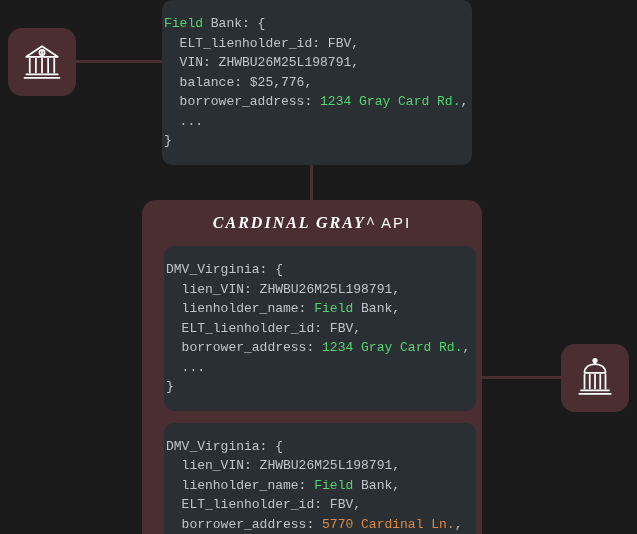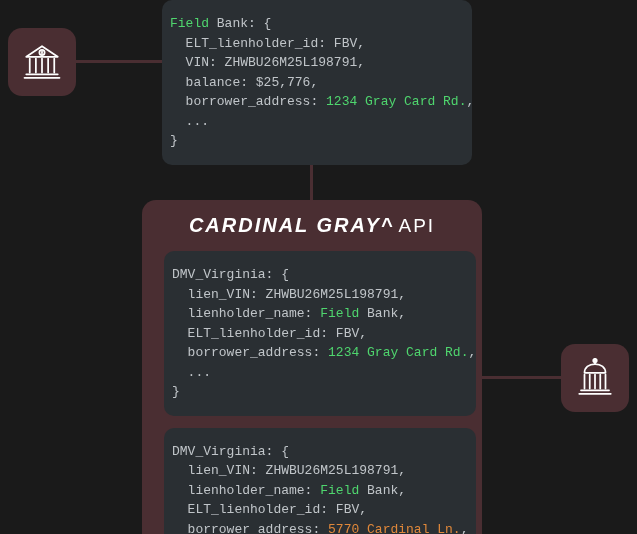--- a/index.html
+++ b/index.html
@@ -8,21 +8,21 @@
     height: 534px;
     background: #1a1a1a;
     font-family: 'Courier New', Consolas, monospace;
     font-size: 13px;
     position: relative;
     overflow: hidden;
   }
   .code-block {
     background: #2a2f33;
     border-radius: 10px;
-    padding: 14px 8px;
+    padding: 14px 2px;
     color: #c0c5c9;
     line-height: 1.5;
     white-space: pre;
     position: absolute;
   }
   .top-block {
     left: 162px;
     top: 0px;
     width: 310px;
   }
@@ -34,30 +34,30 @@
     background: #4a2e32;
     border-radius: 14px;
     padding: 14px;
   }
   .api-header {
     text-align: center;
     margin-bottom: 14px;
     color: #fff;
   }
   .api-brand {
-    font-family: Liberation Sans, sans-serif;
+    font-family: Liberation Serif, serif;
     font-weight: 900;
     font-style: italic;
     letter-spacing: 2px;
-    font-size: 20px;
+    font-size: 16px;
   }
   .api-label {
     font-family: Arial, sans-serif;
     font-weight: 400;
-    font-size: 19px;
+    font-size: 15px;
     letter-spacing: 2px;
     margin-left: 4px;
   }
   .inner-block {
     position: static;
     margin-bottom: 12px;
     width: 100%;
     margin-left: 8px;
   }
   .inner-block:last-child { margin-bottom: 0; }

